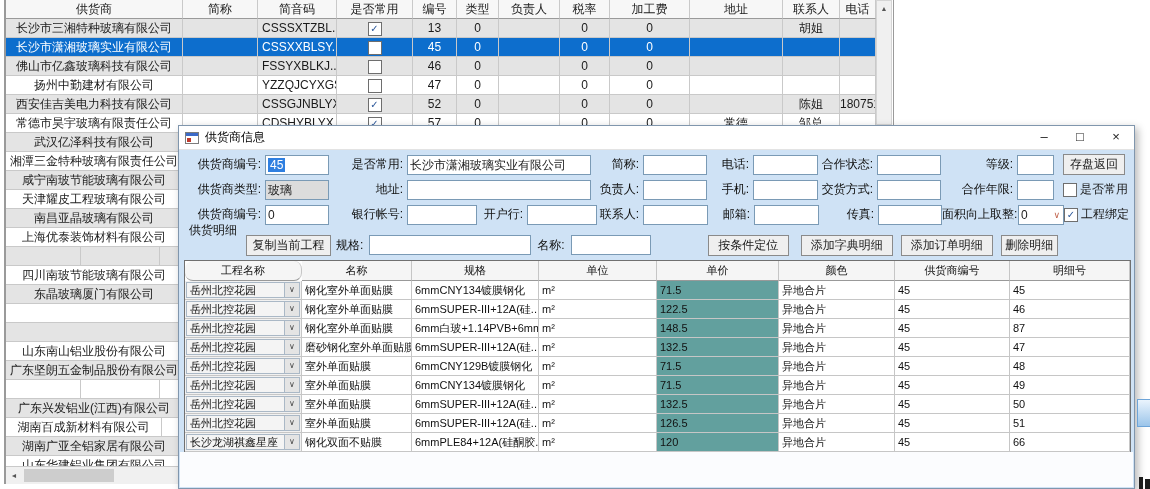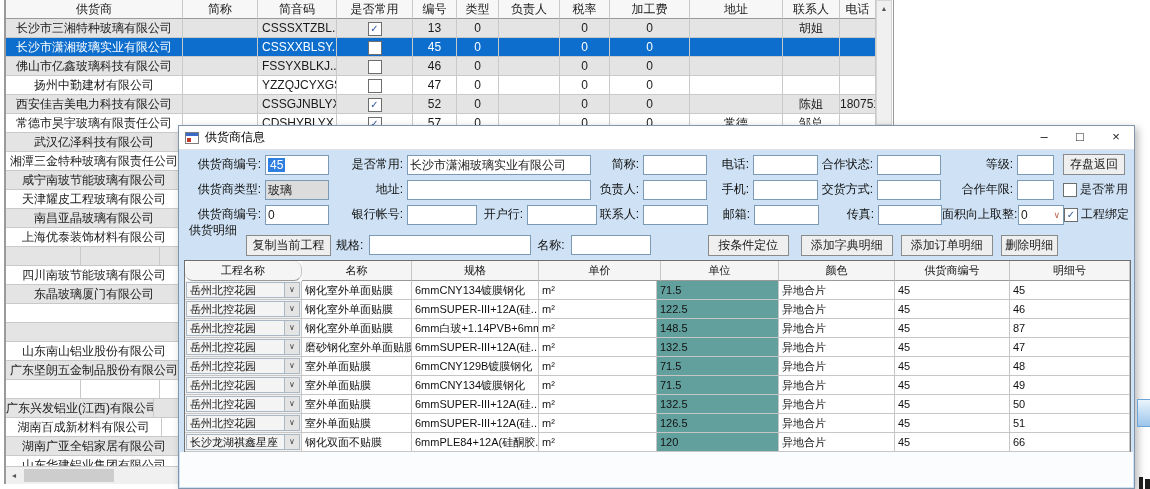--- a/index.html
+++ b/index.html
@@ -361,21 +361,21 @@
         <div class="bgcell" style="width: 44px;"></div>
         <div class="bgcell" style="width: 42px;"></div>
         <div class="bgcell" style="width: 61px;"></div>
         <div class="bgcell" style="width: 50px;"></div>
         <div class="bgcell" style="width: 80px;"></div>
         <div class="bgcell" style="width: 93px;"></div>
         <div class="bgcell" style="width: 57px;"></div>
         <div class="bgcell" style="width: 36px;"></div>
       </div>
       <div class="bgrow odd">
-        <div class="bgcell" style="width: 148px;">广东兴发铝业(江西)有限公司</div>
+        <div class="bgcell" style="width: 177px;">广东兴发铝业(江西)有限公司</div>
         <div class="bgcell" style="width: 75px;"></div>
         <div class="bgcell code-cell" style="width: 79px;"></div>
         <div class="bgcell" style="width: 76px;"></div>
         <div class="bgcell" style="width: 44px;"></div>
         <div class="bgcell" style="width: 42px;"></div>
         <div class="bgcell" style="width: 61px;"></div>
         <div class="bgcell" style="width: 50px;"></div>
         <div class="bgcell" style="width: 80px;"></div>
         <div class="bgcell" style="width: 93px;"></div>
         <div class="bgcell" style="width: 57px;"></div>
@@ -516,22 +516,22 @@
       <span class="btn" style="width:92px;margin-left:12px">添加字典明细</span>
       <span class="btn" style="width:92px;margin-left:8px">添加订单明细</span>
       <span class="btn" style="width:57px;margin-left:8px">删除明细</span>
     </div>
 
     <div class="dgrid" id="dgrid">
         <div class="dgrow header">
           <div class="dgcell" style="width: 117px; border-radius: 8px;">工程名称</div>
           <div class="dgcell" style="width: 110px;">名称</div>
           <div class="dgcell" style="width: 127px;">规格</div>
+          <div class="dgcell" style="width: 118px;">单位</div>
           <div class="dgcell" style="width: 122px;">单价</div>
-          <div class="dgcell" style="width: 118px;">单位</div>
           <div class="dgcell" style="width: 116px;">颜色</div>
           <div class="dgcell" style="width: 115px;">供货商编号</div>
           <div class="dgcell" style="width: 120px;">明细号</div>
         </div>
         <div class="dgrow">
           <div class="dgcell combo-cell" style="width: 117px;">
             <div class="cc-text">岳州北控花园</div>
             <div class="cc-arrow">∨</div>
           </div>
           <div class="dgcell" style="width: 110px;">钢化室外单面贴膜</div>

